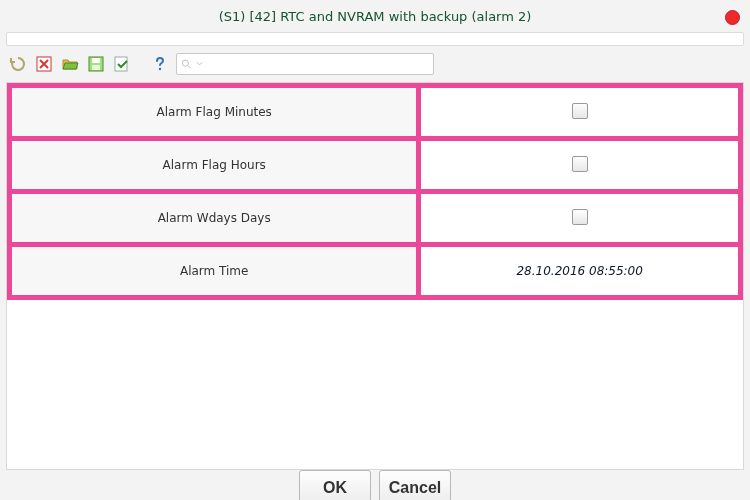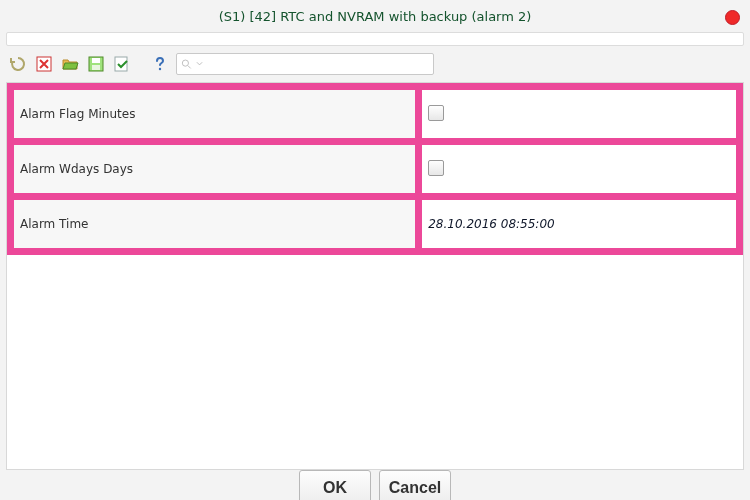--- a/index.html
+++ b/index.html
@@ -9,21 +9,21 @@
   .thinbar{height:12px;margin:0 6px;background:#fff;border:1px solid #dcdcdc;border-radius:2px;}
   .toolbar{height:28px;display:flex;align-items:center;gap:6px;padding:4px 8px 2px 8px;}
   .toolbar .sep{width:6px;}
   .toolbar svg{display:block;}
   .ico{width:20px;height:20px;display:flex;align-items:center;justify-content:center;}
   .search{flex:0 0 248px;height:20px;border:1px solid #c9c9c9;border-radius:2px;background:#fff;display:flex;align-items:center;padding:0 4px;gap:4px;}
   .search svg{opacity:.6}
   .search input{border:none;outline:none;font-size:12px;width:100%;background:transparent;color:#555;}
   .grid-wrap{margin:2px 6px 0 6px;border:1px solid #d8d8d8;background:#fff;height:386px;overflow:hidden;}
   table{width:100%;border-collapse:collapse;}
-  td{border:7px solid #ec4899;padding:14px 6px;height:20px;vertical-align:middle;}
+  td{border:5px solid #ec4899;padding:14px 6px;height:20px;vertical-align:middle;text-align:center;}
   td:first-child{width:56%;background:#f7f7f7;}
   td:last-child{background:#fff;}
   .chk{width:14px;height:14px;border:1px solid #9a9a9a;border-radius:2px;background:linear-gradient(#fefefe,#e7e7e7);display:inline-block;}
   .value-text{color:#0f172a;font-style:italic;}
   .footer{height:36px;display:flex;align-items:center;justify-content:center;gap:8px;}
   button.dlg{min-width:72px;height:36px;border:1px solid #b8b8b8;border-radius:3px;background:linear-gradient(#fdfdfd,#ececec);font-size:16px;color:#333;cursor:pointer;font-weight:bold;}
 </style>
 </head>
 <body>
 
@@ -86,20 +86,24 @@
 </div>
 
 <div class="grid-wrap">
   <table>
     <tbody id="prop-body">
         <tr>
           <td>Alarm Flag Minutes</td>
           <td><span class="chk"></span></td>
         </tr>
         <tr>
+          <td>Alarm Flag Hours</td>
+          <td><span class="chk"></span></td>
+        </tr>
+        <tr>
           <td>Alarm Wdays Days</td>
           <td><span class="chk"></span></td>
         </tr>
         <tr>
           <td>Alarm Time</td>
           <td><span class="value-text">28.10.2016 08:55:00</span></td>
         </tr>
       </tbody>
   </table>
 </div>

